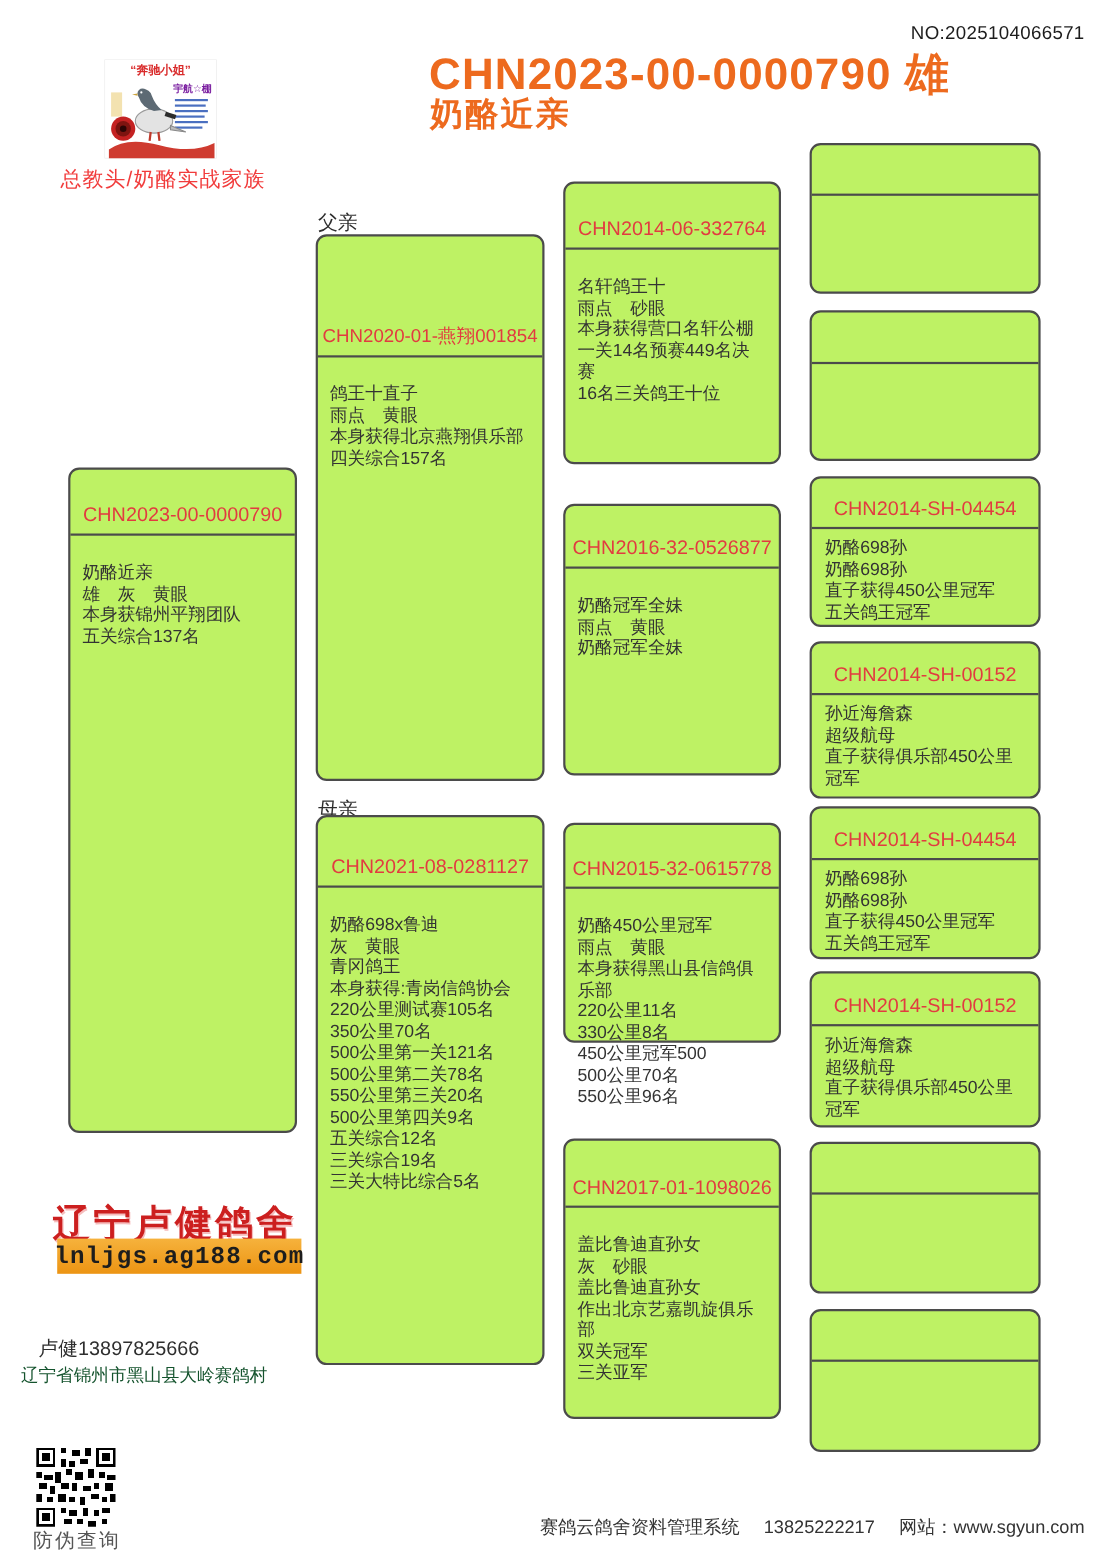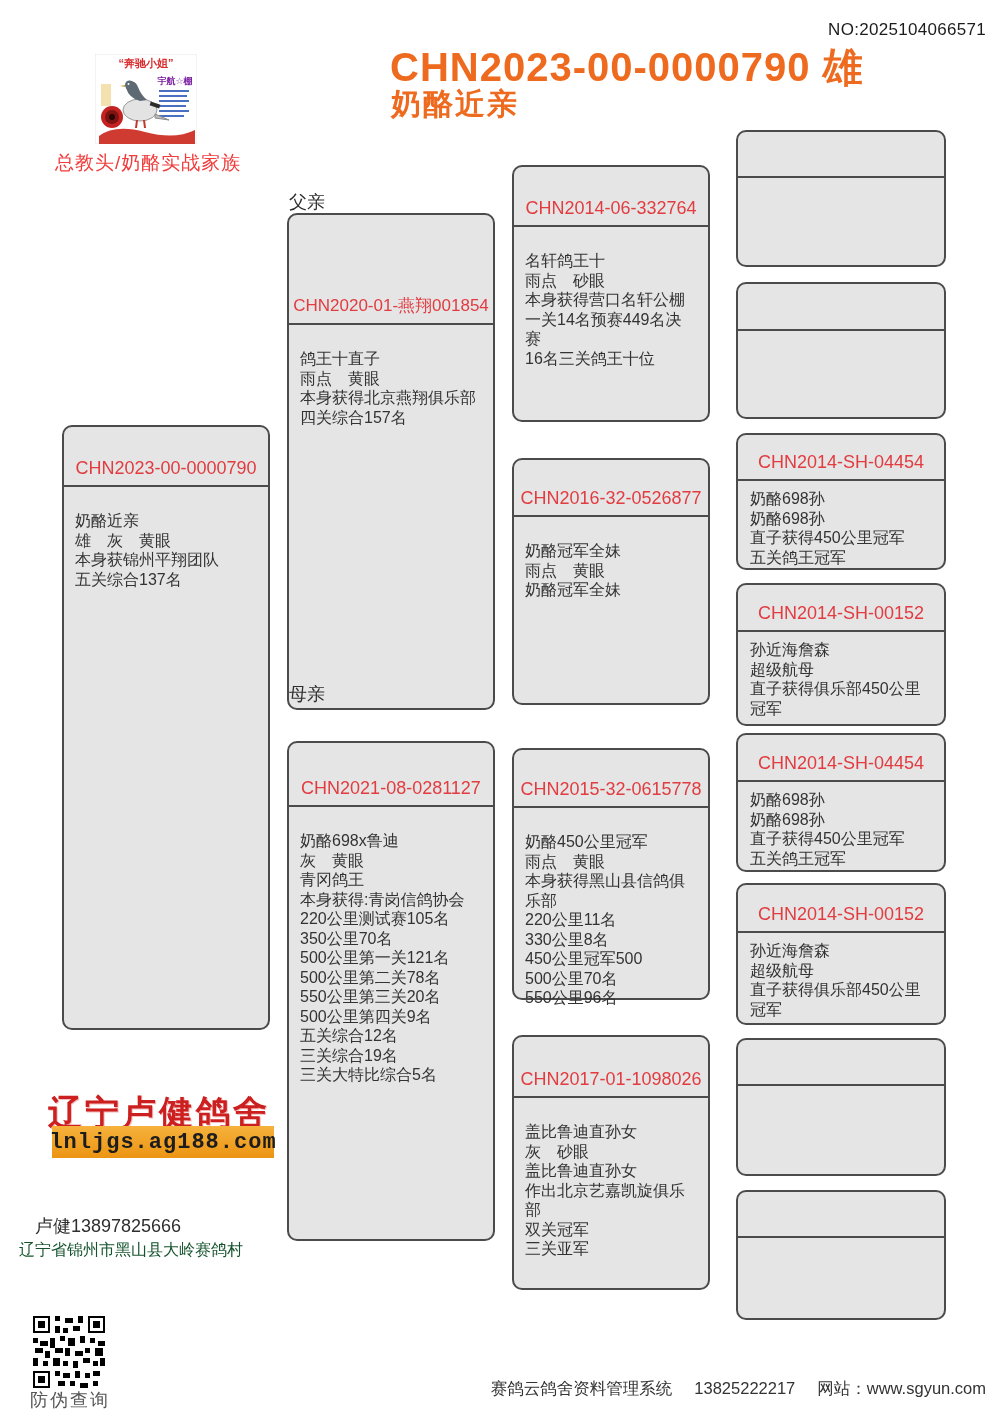--- a/index.html
+++ b/index.html
@@ -8,21 +8,21 @@
 
   .doc-no{position:absolute;top:20px;right:14px;font-size:17px;color:#1c1c1c;letter-spacing:.3px;}
   .title1{position:absolute;left:390px;top:40px;font-size:40px;font-weight:bold;color:#ed6a1e;letter-spacing:1px;}
   .title2{position:absolute;left:391px;top:84px;font-size:30px;font-weight:bold;color:#ed6a1e;letter-spacing:2px;}
 
   .mag-logo{position:absolute;left:95px;top:54px;width:102px;height:90px;}
   .family-line{position:absolute;left:55px;top:150px;font-size:19px;color:#f13c3c;font-weight:500;letter-spacing:1px;}
 
   .plabel{position:absolute;font-size:18px;color:#2e2e2e;}
 
-  .pbox{position:absolute;background:#e5e5e5;border:2px solid #4b4b4b;border-radius:10px;box-sizing:border-box;}
+  .pbox{position:absolute;background:#bef264;border:2px solid #4b4b4b;border-radius:10px;box-sizing:border-box;}
   .pbox .hd{height:var(--hdr,60px);display:flex;align-items:flex-end;justify-content:center;
             border-bottom:2px solid #4b4b4b;color:#e23b40;font-size:18px;font-weight:500;
             padding-bottom:6px;box-sizing:border-box;white-space:nowrap;overflow:hidden;}
   .pbox .bd{padding:24px 11px;font-size:16px;line-height:19.5px;color:#333333;white-space:pre-line;
             overflow:hidden;box-sizing:border-box;}
   .ggp .bd{padding:8px 12px;}
 
   .shop-name{position:absolute;left:48px;top:1090px;font-size:34px;font-weight:bold;color:#cc1f1f;
              letter-spacing:3px;text-shadow:1px 1px 0 #f5bdbd;}
   .shop-bar{position:absolute;left:52px;top:1126px;width:222px;height:32px;
@@ -84,21 +84,21 @@
 
   <div class="plabel" style="left:289px;top:190px;">父亲</div>
   <div class="pbox" style="left:287px;top:213px;width:208px;height:497px;--hdr:62px;">
     <div class="hd" style="font-size:17px;margin-top:48px;">CHN2020-01-燕翔001854</div>
     <div class="bd">鸽王十直子
 雨点　黄眼
 本身获得北京燕翔俱乐部
  四关综合157名</div>
   </div>
 
-  <div class="plabel" style="left:289px;top:682px;">母亲</div>
+  <div class="plabel" style="left:289px;top:724px;">母亲</div>
   <div class="pbox" style="left:287px;top:741px;width:208px;height:500px;--hdr:64px;">
     <div class="hd">CHN2021-08-0281127</div>
     <div class="bd">奶酪698x鲁迪
 灰　黄眼
 青冈鸽王
 本身获得:青岗信鸽协会
 220公里测试赛105名
 350公里70名
 500公里第一关121名
 500公里第二关78名
@@ -116,21 +116,21 @@
 本身获得营口名轩公棚
 一关14名预赛449名决赛
 16名三关鸽王十位</div>
   </div>
   <div class="pbox" style="left:512px;top:458px;width:198px;height:247px;--hdr:57px;">
     <div class="hd">CHN2016-32-0526877</div>
     <div class="bd">奶酪冠军全妹
 雨点　黄眼
 奶酪冠军全妹</div>
   </div>
-  <div class="pbox" style="left:512px;top:748px;width:198px;height:252px;--hdr:58px;">
+  <div class="pbox" style="left:512px;top:748px;width:198px;height:200px;--hdr:58px;">
     <div class="hd">CHN2015-32-0615778</div>
     <div class="bd">奶酪450公里冠军
 雨点　黄眼
 本身获得黑山县信鸽俱乐部
 220公里11名
 330公里8名
 450公里冠军500
 500公里70名
 550公里96名</div>
   </div>

